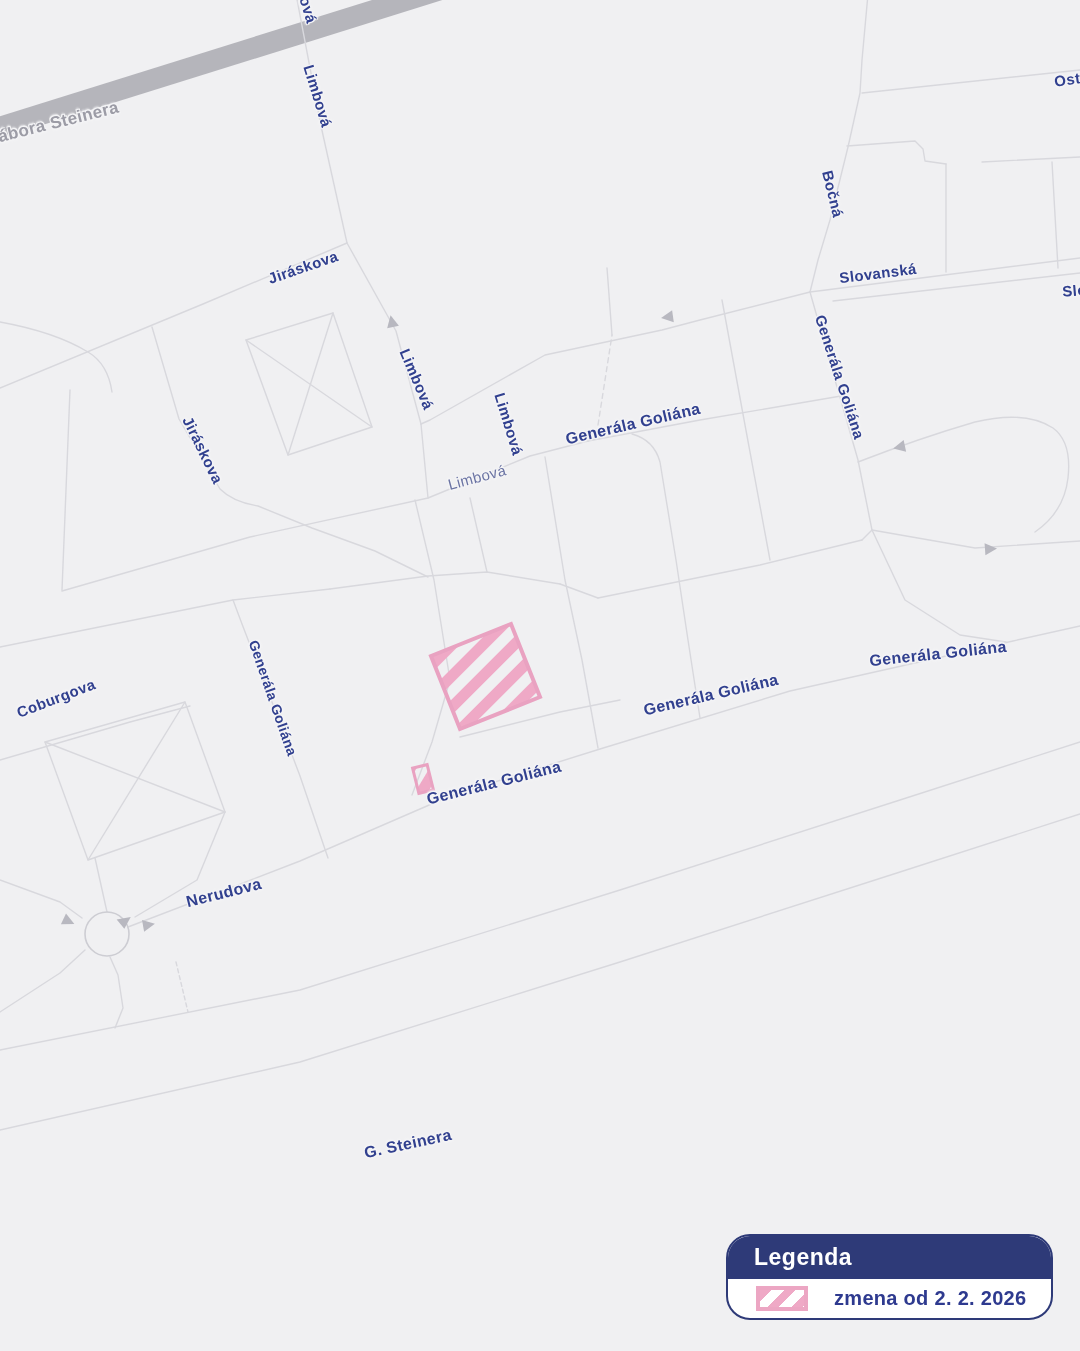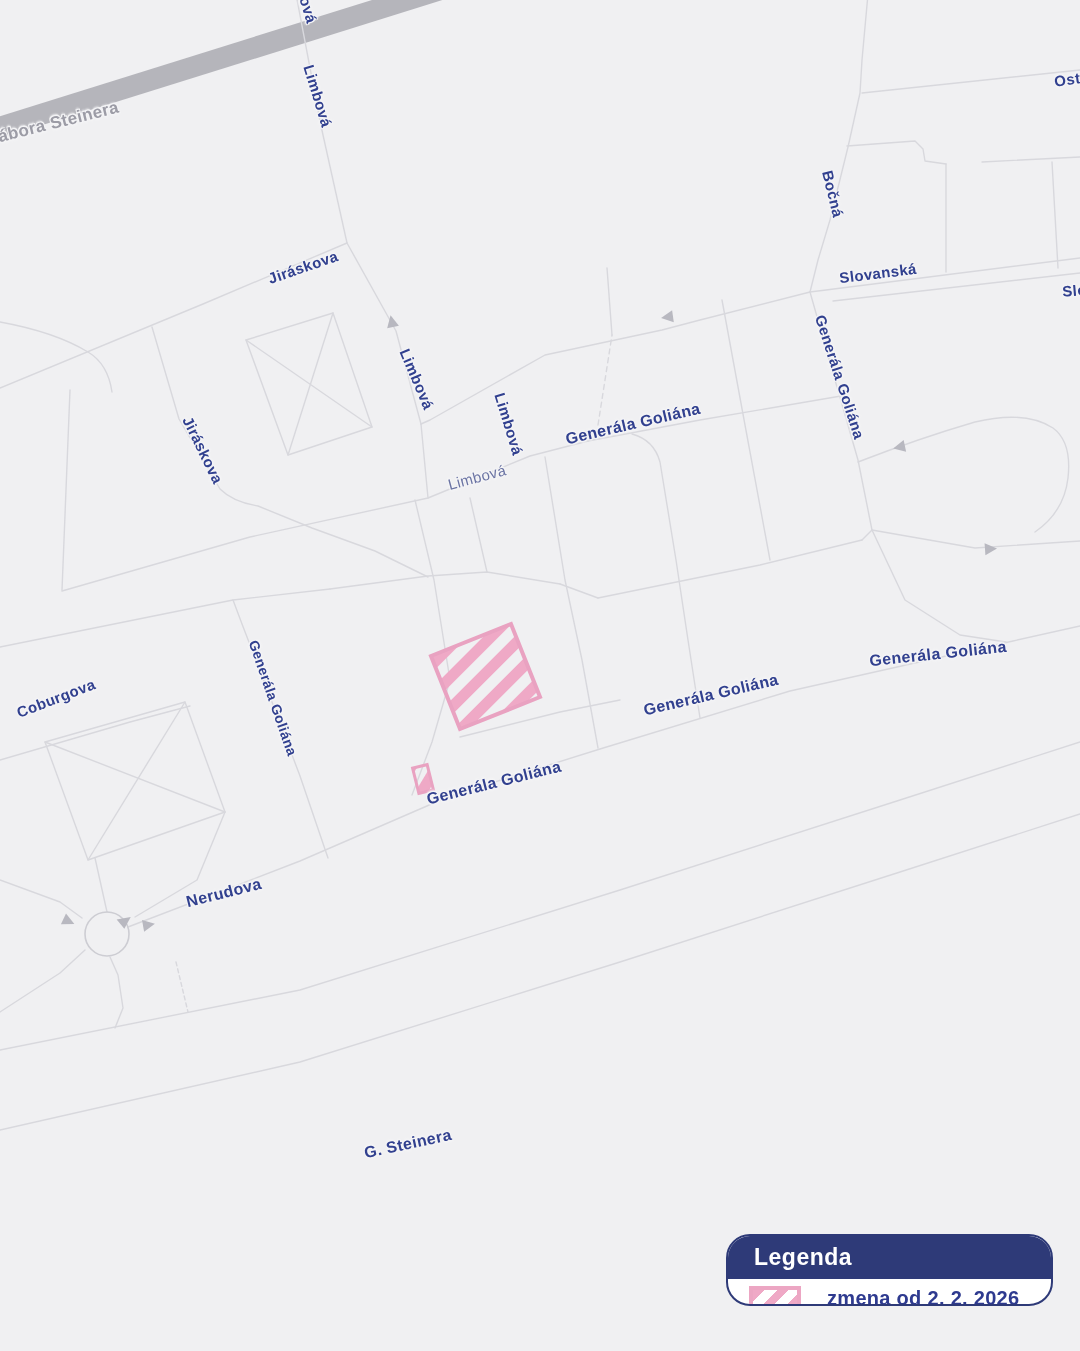--- a/index.html
+++ b/index.html
@@ -8,26 +8,26 @@
   #stage{position:relative;width:1080px;height:1351px;background:#f0f0f2;overflow:hidden;}
   #map-svg{position:absolute;left:0;top:0;}
   #label-layer{position:absolute;left:0;top:0;width:100%;height:100%;pointer-events:none;}
   .map-label{position:absolute;white-space:nowrap;font-weight:bold;letter-spacing:.4px;
      text-shadow:-1px -1px 0 #f4f4f6,1px -1px 0 #f4f4f6,-1px 1px 0 #f4f4f6,1px 1px 0 #f4f4f6,
                  0 -2px 2px #f4f4f6,0 2px 2px #f4f4f6;}
   .map-label.primary{color:#31408f;}
   .map-label.muted{color:#9c9ca6;}
   .map-label.light{color:#6a73a3;font-weight:normal;}
   
-  .legend{position:absolute;left:726px;top:1234px;width:327px;height:72px;
+  .legend{position:absolute;left:726px;top:1234px;width:327px;height:86px;
      background:#ffffff;border:2px solid #2e3a78;border-radius:24px;
      overflow:hidden;box-sizing:border-box;}
   .legend-header{background:#2e3a78;color:#ffffff;font-weight:bold;font-size:23px;
      height:43px;line-height:43px;padding-left:26px;letter-spacing:.5px;}
-  .legend-body{display:flex;align-items:center;height:39px;padding-left:21px;}
+  .legend-body{display:flex;align-items:center;height:39px;padding-left:28px;}
   .legend-swatch{width:44px;height:17px;border:4px solid #eca6c3;
      background:repeating-linear-gradient(135deg,#efa9c6 0 8px,#ffffff 8px 17px);}
   .legend-item-label{margin-left:26px;color:#2e3a8f;font-weight:bold;font-size:20px;letter-spacing:.3px;}
 </style>
 </head>
 <body>
 
 <div id="stage">
 
   <svg id="map-svg" width="1080" height="1351" viewBox="0 0 1080 1351">

